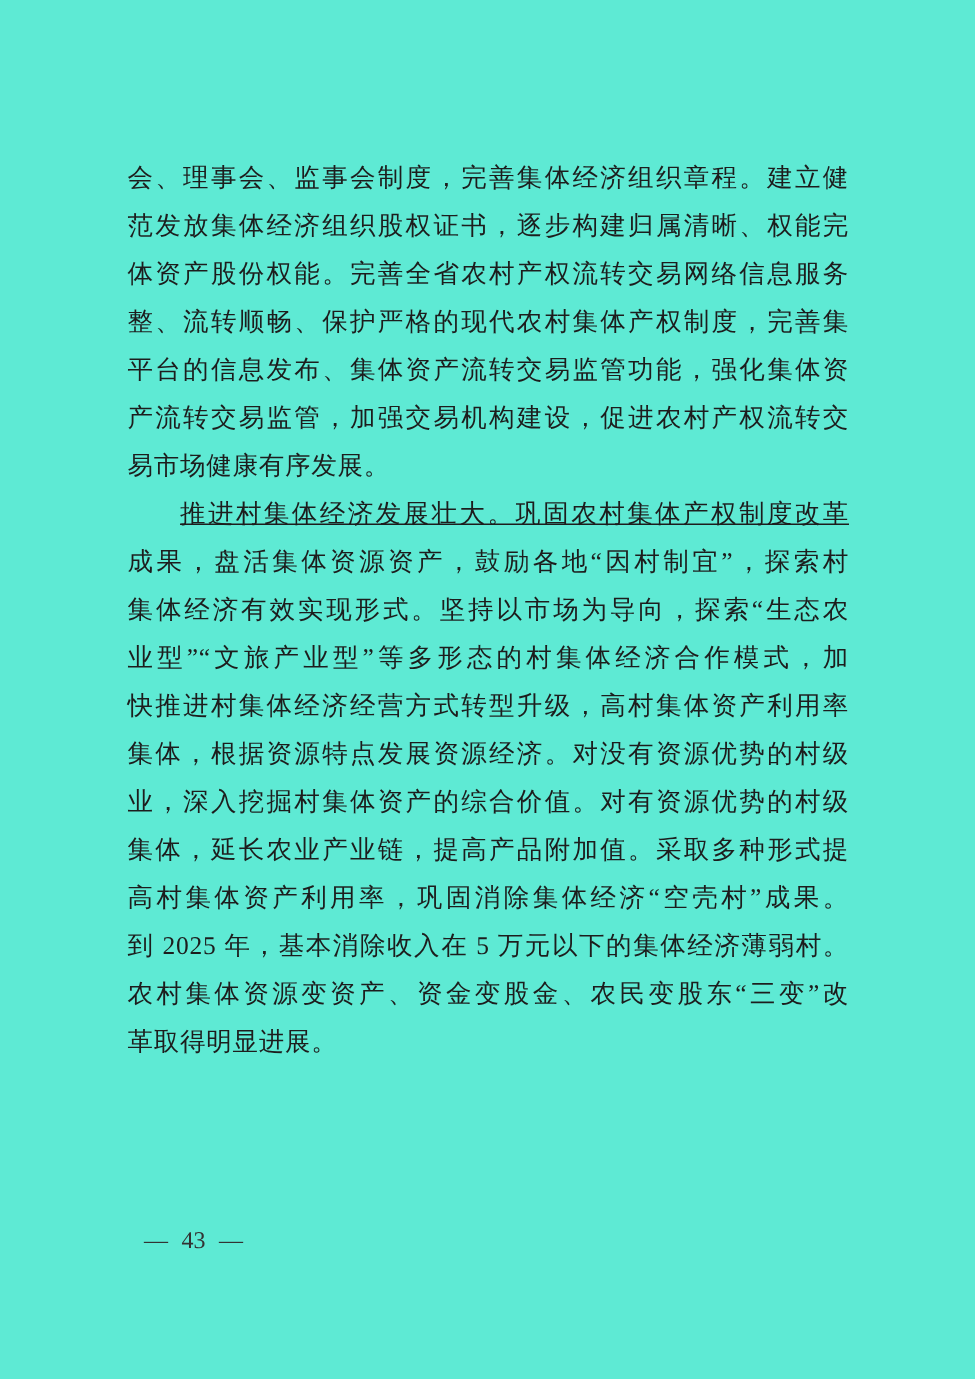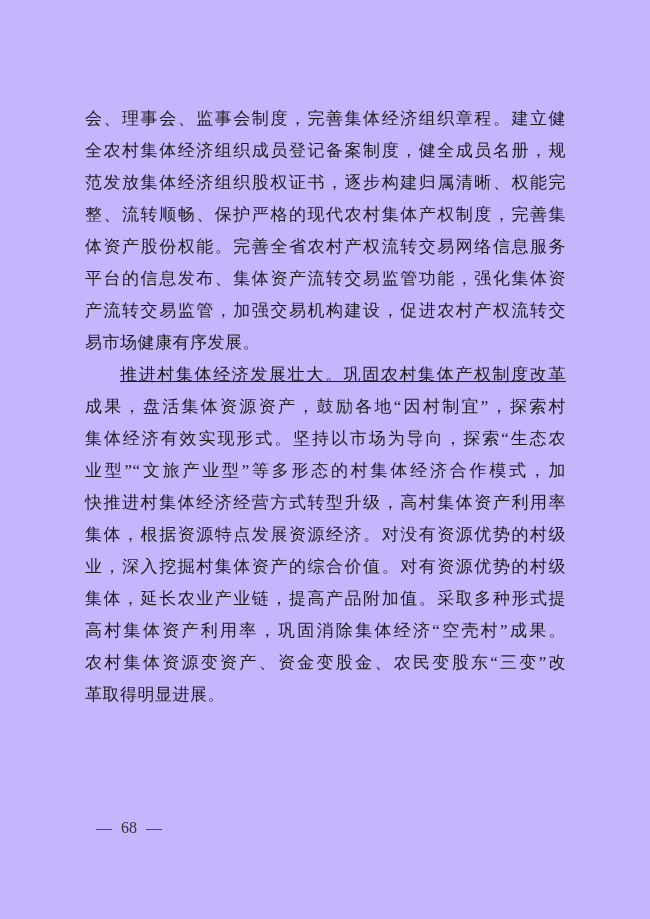--- a/index.html
+++ b/index.html
@@ -6,21 +6,21 @@
   html, body {
     width: 650px;
     height: 919px;
     background: #ffffff;
     font-family: "Liberation Serif", "DejaVu Serif", serif;
   }
   .page {
     position: relative;
     width: 650px;
     height: 919px;
-    background: #c4b5fd;
+    background: #5eead4;
     overflow: hidden;
   }
   .text-block {
     position: absolute;
     left: 85px;
     top: 103px;
     width: 481px;
     color: #1d1d1d;
     font-size: 17px;
     line-height: 32px;
@@ -56,42 +56,42 @@
   }
 </style>
 </head>
 <body>
 
 <div class="page">
 
   <div class="text-block" id="paragraphs">
       <div class="para">
         <div class="line">会、理事会、监事会制度，完善集体经济组织章程。建立健</div>
-        <div class="line">全农村集体经济组织成员登记备案制度，健全成员名册，规</div>
         <div class="line">范发放集体经济组织股权证书，逐步构建归属清晰、权能完</div>
+        <div class="line">体资产股份权能。完善全省农村产权流转交易网络信息服务</div>
         <div class="line">整、流转顺畅、保护严格的现代农村集体产权制度，完善集</div>
-        <div class="line">体资产股份权能。完善全省农村产权流转交易网络信息服务</div>
         <div class="line">平台的信息发布、集体资产流转交易监管功能，强化集体资</div>
         <div class="line">产流转交易监管，加强交易机构建设，促进农村产权流转交</div>
         <div class="line para-end">易市场健康有序发展。</div>
       </div>
       <div class="para indent">
         <div class="line">推进村集体经济发展壮大。巩固农村集体产权制度改革</div>
         <div class="line">成果，盘活集体资源资产，鼓励各地“因村制宜”，探索村</div>
         <div class="line">集体经济有效实现形式。坚持以市场为导向，探索“生态农</div>
         <div class="line">业型”“文旅产业型”等多形态的村集体经济合作模式，加</div>
         <div class="line">快推进村集体经济经营方式转型升级，高村集体资产利用率</div>
         <div class="line">集体，根据资源特点发展资源经济。对没有资源优势的村级</div>
         <div class="line">业，深入挖掘村集体资产的综合价值。对有资源优势的村级</div>
         <div class="line">集体，延长农业产业链，提高产品附加值。采取多种形式提</div>
         <div class="line">高村集体资产利用率，巩固消除集体经济“空壳村”成果。</div>
+        <div class="line">到 2025 年，基本消除收入在 5 万元以下的集体经济薄弱村。</div>
         <div class="line">农村集体资源变资产、资金变股金、农民变股东“三变”改</div>
         <div class="line para-end">革取得明显进展。</div>
       </div>
     </div>
 
   <div class="footer">
     <span>—</span>
-    <span>68</span>
+    <span>43</span>
     <span>—</span>
   </div>
 
 </div>
 
 </body></html>

